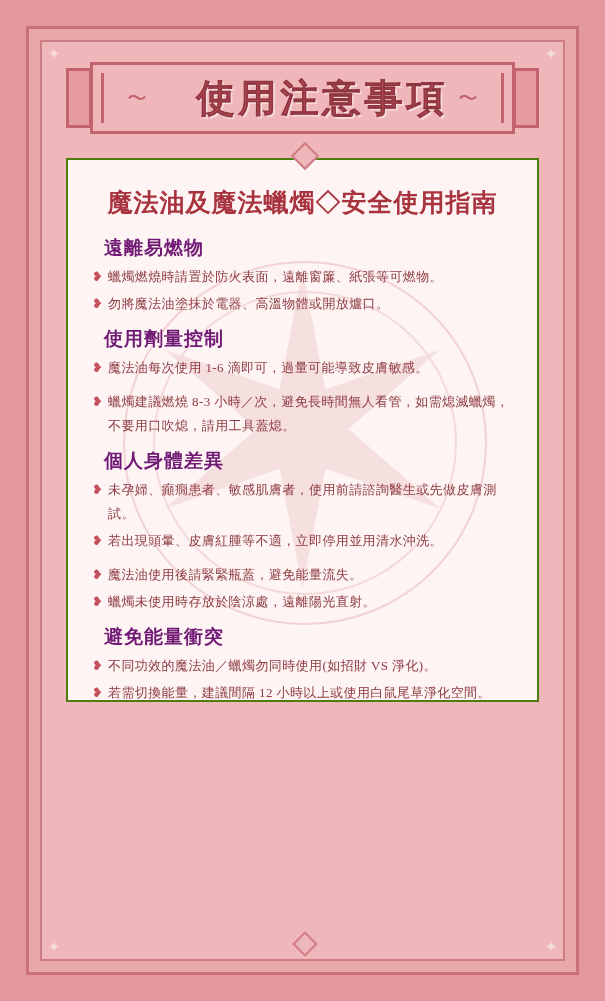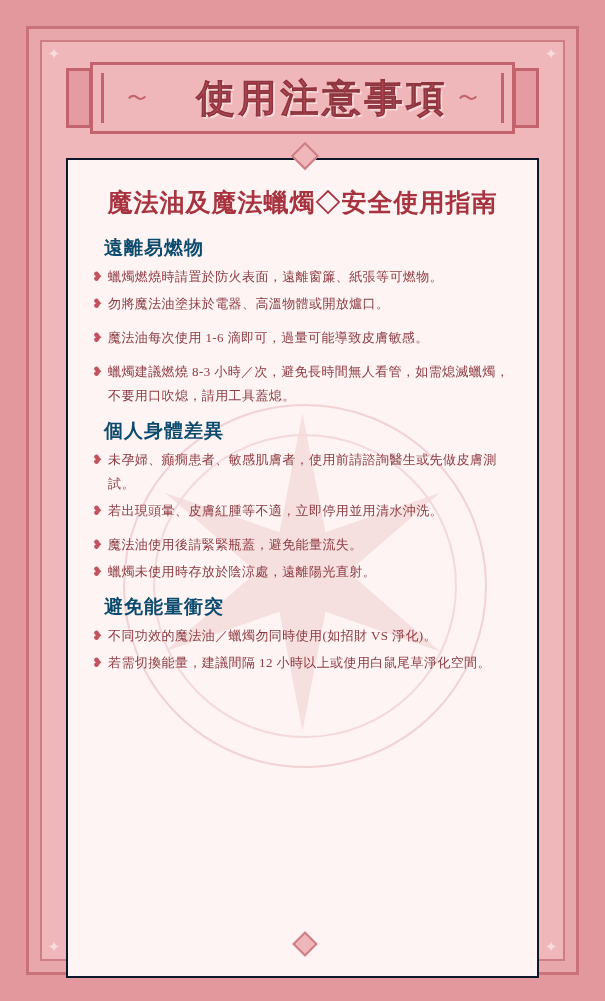--- a/index.html
+++ b/index.html
@@ -121,23 +121,23 @@
   }
   .swirl-l { left: 34px; }
   .swirl-r { right: 34px; }
 
   
   .card {
     position: absolute;
     left: 66px;
     top: 158px;
     width: 473px;
-    height: 820px;
+    height: 544px;
     background: #fdf4f3;
-    border: 2px solid #0f172a;
+    border: 2px solid #4d7c0f;
     box-sizing: border-box;
     overflow: hidden;
   }
   .card:before {
     
     content: "✶";
     position: absolute;
     left: 50%;
     top: 52%;
     transform: translate(-50%, -50%);
@@ -183,21 +183,21 @@
     margin: 0 0 16px 0;
     font-family: "Liberation Serif", serif;
   }
 
   .section {
     margin-bottom: 10px;
   }
   .sec-head {
     font-size: 19px;
     font-weight: bold;
-    color: #0c4a6e;
+    color: #701a75;
     margin: 0 0 4px 12px;
     letter-spacing: 1px;
   }
   .bullet-row {
     display: flex;
     align-items: flex-start;
     margin: 0 0 3px 0;
   }
   .bullet-icon {
     flex: 0 0 auto;
@@ -279,20 +279,21 @@
           <span class="bullet-icon">❥</span>
           <span class="bullet-text">蠟燭燃燒時請置於防火表面，遠離窗簾、紙張等可燃物。</span>
         </div>
         <div class="bullet-row">
           <span class="bullet-icon">❥</span>
           <span class="bullet-text">勿將魔法油塗抹於電器、高溫物體或開放爐口。</span>
         </div>
       </div>
 
       <div class="section">
+        <div class="sec-head">使用劑量控制</div>
         <div class="bullet-row">
           <span class="bullet-icon">❥</span>
           <span class="bullet-text">魔法油每次使用 1-6 滴即可，過量可能導致皮膚敏感。</span>
         </div>
       </div>
 
       <div class="section">
         <div class="bullet-row">
           <span class="bullet-icon">❥</span>
           <span class="bullet-text">蠟燭建議燃燒 8-3 小時／次，避免長時間無人看管，如需熄滅蠟燭，不要用口吹熄，請用工具蓋熄。</span>

